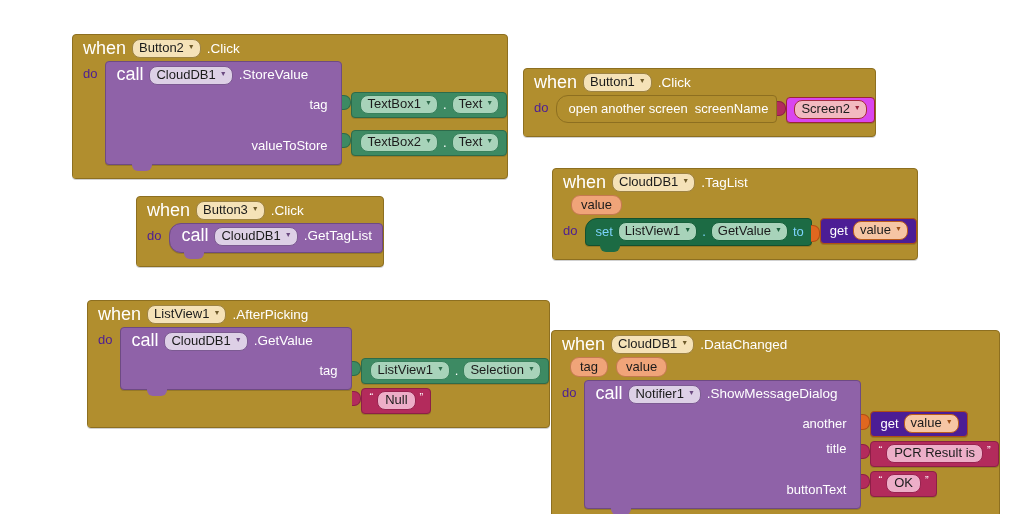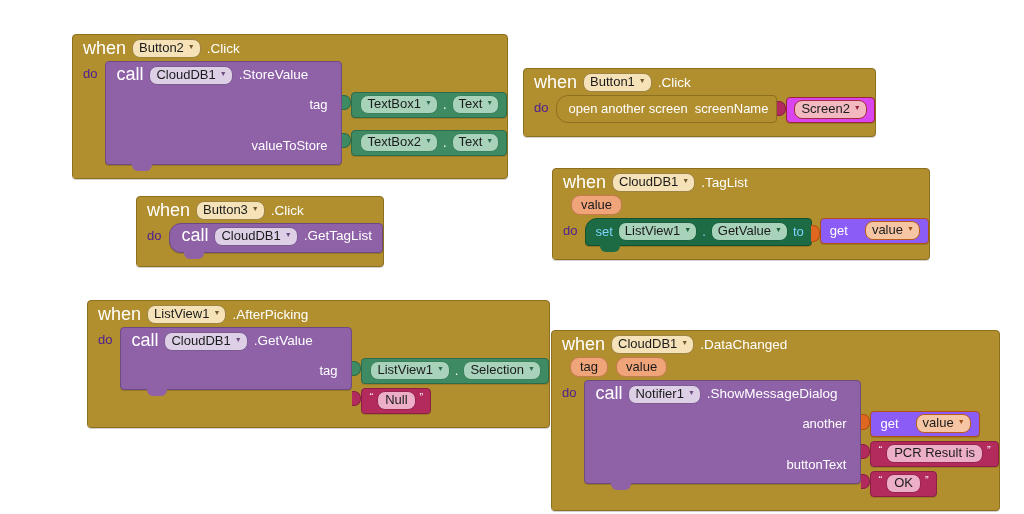--- a/index.html
+++ b/index.html
@@ -192,22 +192,22 @@
   .setter .field.green2 {
     background: #a8d3ba;
     border-color: #17613c;
   }
   .setter .field.green2 .caret { color: #195c3a; }
 
   
   .varget {
     display: inline-flex;
     align-items: center;
-    gap: 17px;
-    background: #8b5cf6;
+    gap: 5px;
+    background: #4c1d95;
     border: 1px solid #b14f14;
     border-radius: 4px;
     padding: 2px 8px 3px 9px;
     white-space: nowrap;
     box-shadow: 0 1px 0 rgba(0,0,0,.14);
   }
   .varget .kw { color: #ffffff; font-size: 13px; }
   .varget .field.orange {
     background: #f6c5a4;
     border-color: #bb5c1c;
@@ -545,20 +545,23 @@
               <span class="kw">call</span>
               <span class="field purple">
                 <span>Notifier1</span>
                 <span class="caret">▼</span>
               </span>
               <span class="kw-dot">.ShowMessageDialog</span>
             </div>
             <div class="arg-row" style="margin-top:9px;">
               <span class="arg-label">another</span>
             </div>
+            <div class="arg-row" style="margin-top:8px;">
+              <span class="arg-label">title</span>
+            </div>
             <div class="arg-row" style="margin-top:24px;">
               <span class="arg-label">buttonText</span>
             </div>
             <div class="notch" style="background:#8f62a8;"></div>
           </div>
 
           <div class="stack" style="padding-top:31px;">
             <div class="row" style="margin-bottom:4px;">
               <span class="socket">
                 <span style="position:absolute;left:0;top:3px;width:8px;height:14px;background:#e0671f;border:1px solid #b14f14;border-left:none;border-radius:0 7px 7px 0;display:block;"></span>

